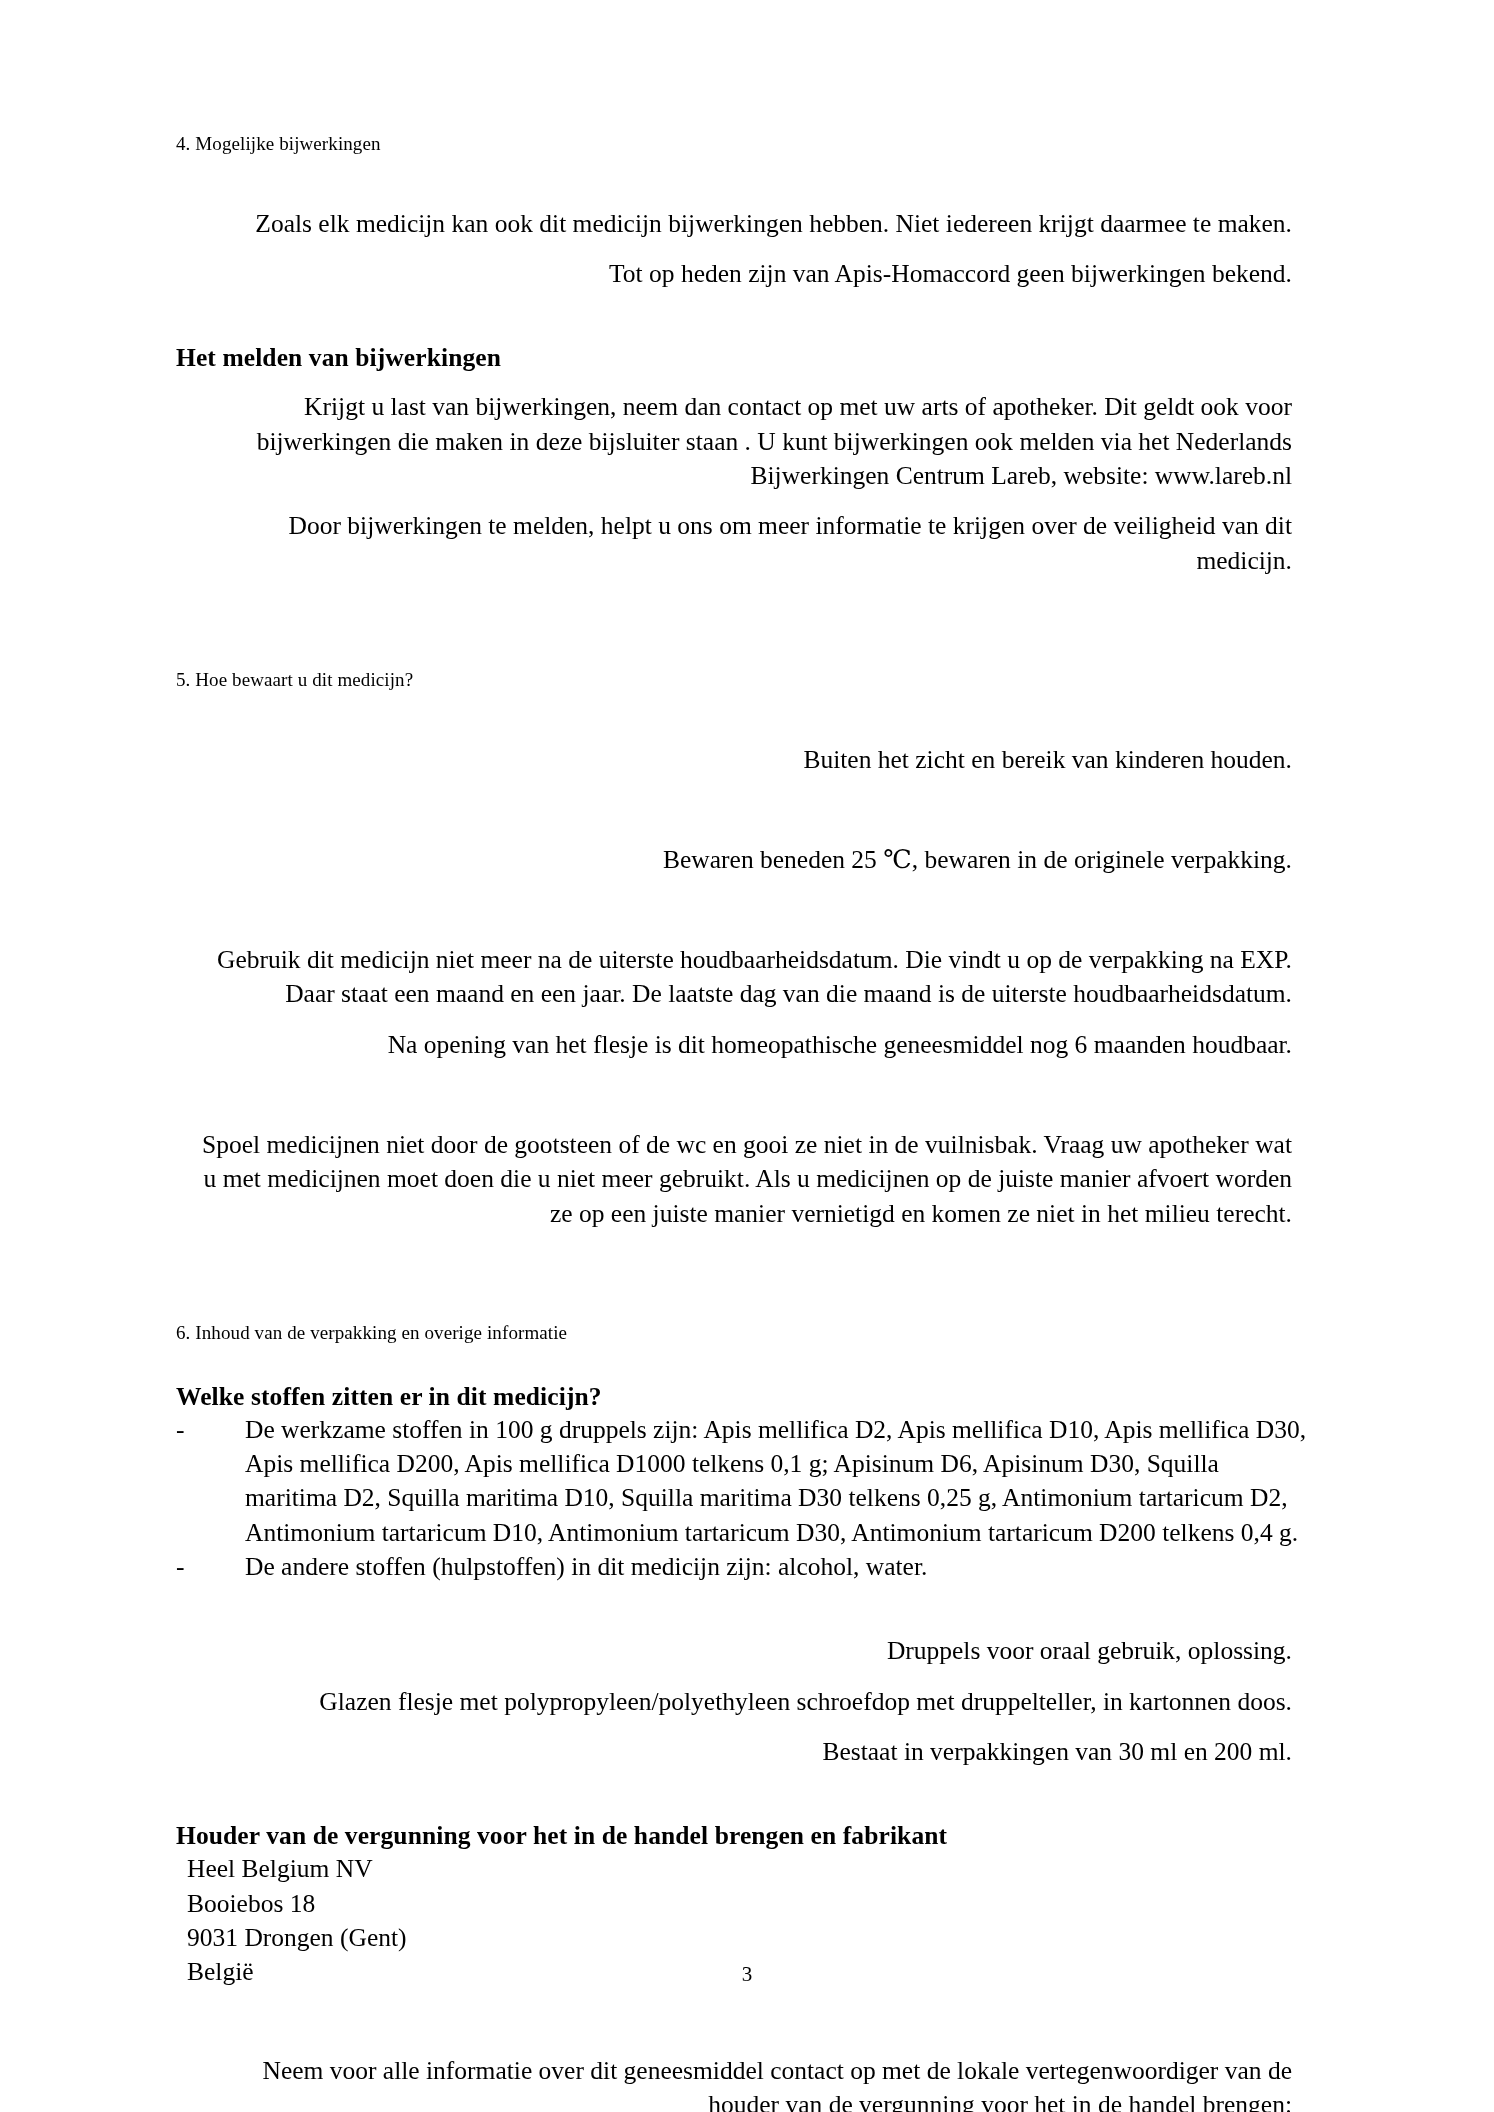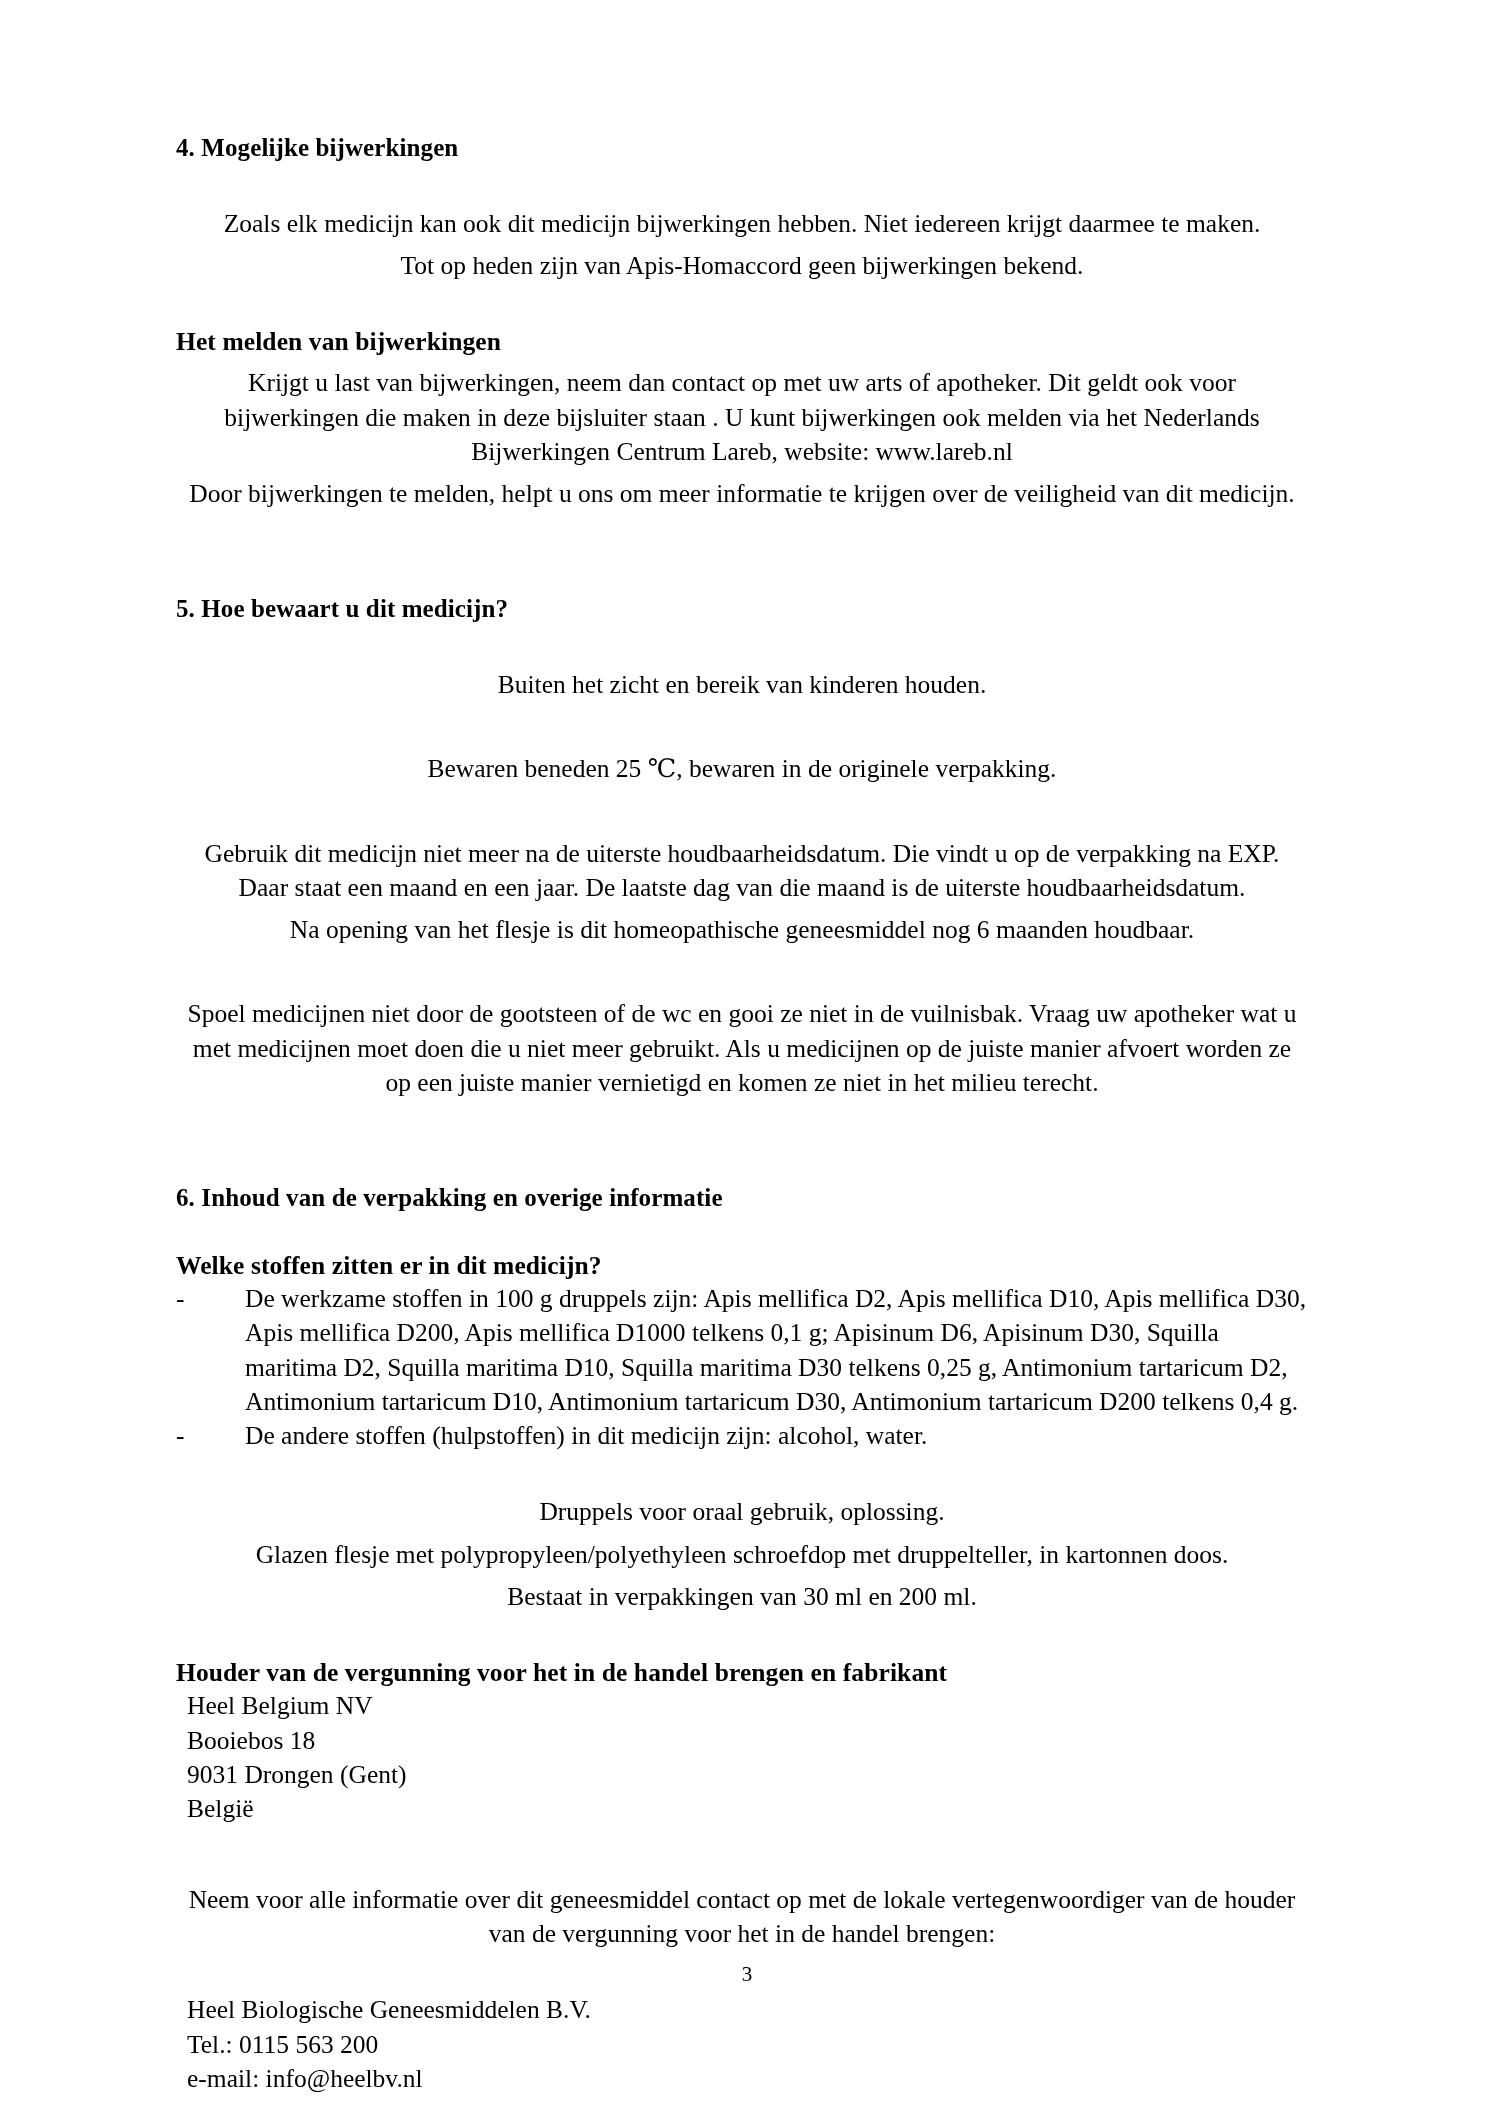--- a/index.html
+++ b/index.html
@@ -21,38 +21,38 @@
     box-sizing: border-box;
     overflow: hidden;
   }
   .content {
     position: absolute;
     left: 176px;
     top: 132px;
     width: 1132px;
   }
   .h-section {
-    font-weight: bold;
-    font-size: 25px;
+    font-weight: normal;
+    font-size: 19px;
     line-height: 1.30;
     margin: 0;
     letter-spacing: 0.1px;
   }
   .h-sub {
     font-weight: bold;
     font-size: 25.5px;
     line-height: 1.30;
     margin: 0;
     letter-spacing: 0.1px;
   }
   p.body {
     font-size: 25.5px;
     line-height: 1.345;
-    margin: 8px;
-    text-align: center;
+    margin: 16px;
+    text-align: right;
   }
   .gap-m  { height: 34px; }
   .gap-l  { height: 48px; }
   .gap-xxl{ height: 74px; }
 
   ul.dash-list {
     list-style: none;
     margin: 0;
     padding: 0;
   }

